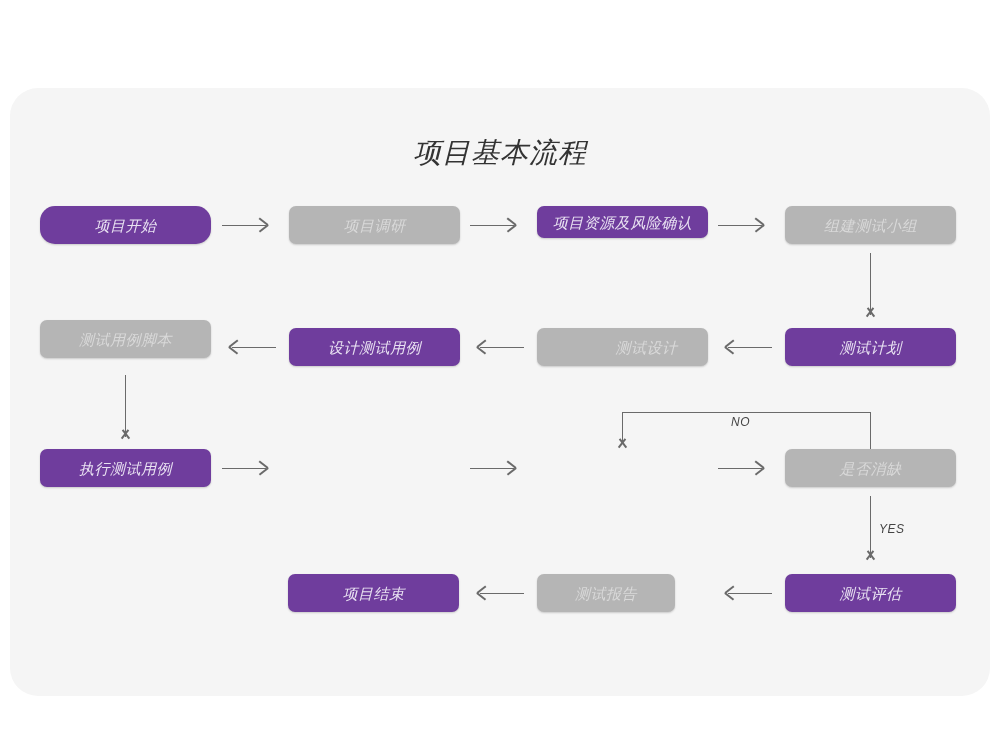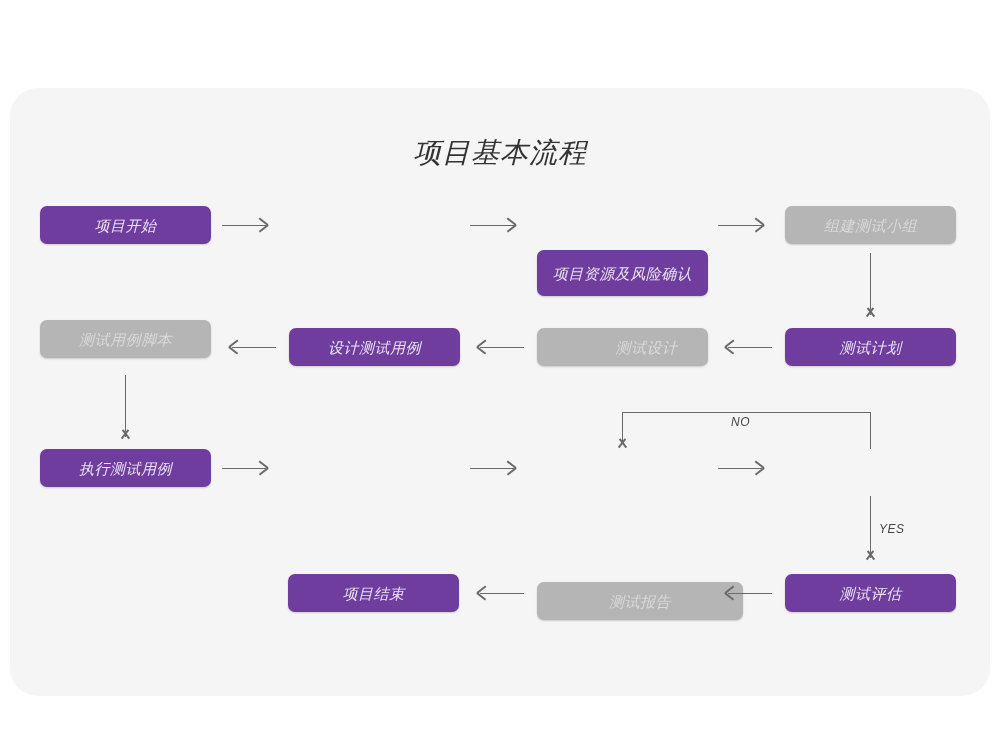--- a/index.html
+++ b/index.html
@@ -106,30 +106,31 @@
 </style>
 </head>
 <body>
 
 <div id="canvas">
 
   <div class="card"></div>
 
   <div class="chart-title">项目基本流程</div>
 
-  <div class="node purple" style="left:40px; top:206px; width:171px; height:38px;">项目开始</div>
+  <div class="node purple" style="left:40px; top:206px; width:171px; height:38px;border-radius:15px;">项目开始</div>
 
   <div class="hline" style="left:222px; top:225px; width:44px;"></div>
   <div class="arrow-head right" style="left:256px; top:218px;"></div>
 
+  <div class="node gray" style="left:289px; top:206px; width:171px; height:38px;">项目调研</div>
 
   <div class="hline" style="left:470px; top:225px; width:44px;"></div>
   <div class="arrow-head right" style="left:504px; top:218px;"></div>
 
-  <div class="node purple" style="left:537px; top:206px; width:171px; height:46px;margin-top:44px;">项目资源及风险确认</div>
+  <div class="node purple" style="left:537px; top:206px; width:171px; height:32px;">项目资源及风险确认</div>
 
   <div class="hline" style="left:718px; top:225px; width:44px;"></div>
   <div class="arrow-head right" style="left:752px; top:218px;"></div>
 
   <div class="node gray" style="left:785px; top:206px; width:171px; height:38px;">组建测试小组</div>
 
   <div class="vline" style="left:870px; top:253px; height:62px;"></div>
   <div class="arrow-head down" style="left:864px; top:305px;"></div>
 
   <div class="node gray" style="left:40px; top:320px; width:171px; height:38px;">测试用例脚本</div>
@@ -164,30 +165,31 @@
   <div class="arrow-head right" style="left:256px; top:461px;"></div>
 
 
   <div class="hline" style="left:470px; top:468px; width:44px;"></div>
   <div class="arrow-head right" style="left:504px; top:461px;"></div>
 
 
   <div class="hline" style="left:718px; top:468px; width:44px;"></div>
   <div class="arrow-head right" style="left:752px; top:461px;"></div>
 
+  <div class="node gray" style="left:785px; top:449px; width:171px; height:38px;">是否消缺</div>
 
   <div class="vline" style="left:870px; top:496px; height:62px;"></div>
   <div class="arrow-head down" style="left:864px; top:548px;"></div>
   <div class="edge-label" style="left:879px; top:522px;">YES</div>
 
   <div class="node purple" style="left:288px; top:574px; width:171px; height:38px;">项目结束</div>
 
   <div class="hline" style="left:480px; top:593px; width:44px;"></div>
   <div class="arrow-head left" style="left:476px; top:586px;"></div>
 
-  <div class="node gray" style="left:537px; top:574px; width:206px; height:38px;margin-top:8px;">测试报告</div>
+  <div class="node gray" style="left:537px; top:574px; width:138px; height:38px;">测试报告</div>
 
   <div class="hline" style="left:728px; top:593px; width:44px;"></div>
   <div class="arrow-head left" style="left:724px; top:586px;"></div>
 
   <div class="node purple" style="left:785px; top:574px; width:171px; height:38px;">测试评估</div>
 
 </div>
 
 </body></html>

